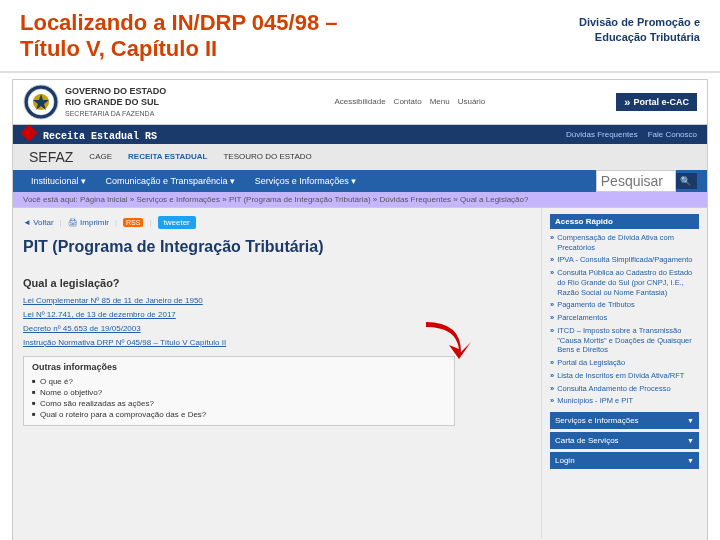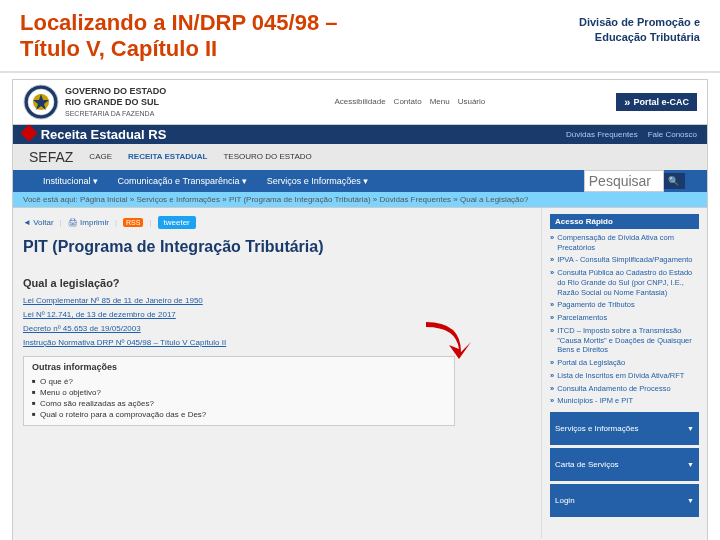--- a/index.html
+++ b/index.html
@@ -105,34 +105,35 @@
     
     .receita-bar {
       background: #1a3a6b;
       padding: 2px 10px;
       display: flex;
       align-items: center;
       justify-content: space-between;
     }
     .receita-logo {
       color: #fff;
-      font-size: 13px;
-      font-weight: bold;
+      font-size: 10px;
+      font-weight: bold;
+      font-family: Liberation Mono, monospace;
     }
     .receita-links {
       display: flex;
       gap: 10px;
       font-size: 8px;
       color: #aac8ff;
     }
 
     
     .menu-bar {
       background: #2460a7;
-      padding: 0 22px;
+      padding: 0 10px;
       display: flex;
       align-items: center;
       gap: 4px;
     }
     .menu-bar-item {
       color: #fff;
       font-size: 9px;
       padding: 5px 8px;
       cursor: pointer;
       white-space: nowrap;
@@ -152,21 +153,21 @@
       background: #1a3a6b;
       color: #fff;
       border: none;
       padding: 3px 5px;
       font-size: 9px;
       cursor: pointer;
     }
 
     
     .breadcrumb-bar {
-      background: #7dd3fc;
+      background: #c4b5fd;
       padding: 3px 10px;
       font-size: 8px;
       color: #555;
       border-bottom: 1px solid #ccc;
     }
 
     
     .main-content {
       display: flex;
       gap: 0;
@@ -300,21 +301,21 @@
     .sidebar-link::before {
       content: '»';
       color: #2460a7;
       font-weight: bold;
       flex-shrink: 0;
     }
 
     .sidebar-dropdown {
       background: #2460a7;
       color: #fff;
-      padding: 12px 5px;
+      padding: 4px 5px;
       font-size: 8px;
       margin-bottom: 3px;
       display: flex;
       align-items: center;
       justify-content: space-between;
       cursor: pointer;
     }
     .sidebar-dropdown::after {
       content: '▼';
       font-size: 7px;
@@ -447,21 +448,21 @@
           <svg style="position:absolute;right:60px;top:-20px;" width="50" height="45" viewBox="0 0 50 45">
             <path d="M 5 5 Q 40 5 40 35 L 50 25 L 38 42 L 28 28 L 38 32 Q 35 10 5 10 Z" fill="#cc0000"></path>
           </svg>
         </div>
       </div>
 
       <div class="other-info-box">
         <div class="other-info-title">Outras informações</div>
         <ul class="other-info-list">
           <li>O que é?</li>
-          <li>Menu o objetivo?</li>
+          <li>Nome o objetivo?</li>
           <li>Como são realizadas as ações?</li>
           <li>Qual o roteiro para a comprovação das e Des?</li>
         </ul>
       </div>
 
     </div>
 
     <div class="right-sidebar">
       <div class="sidebar-section-title">Acesso Rápido</div>
 

